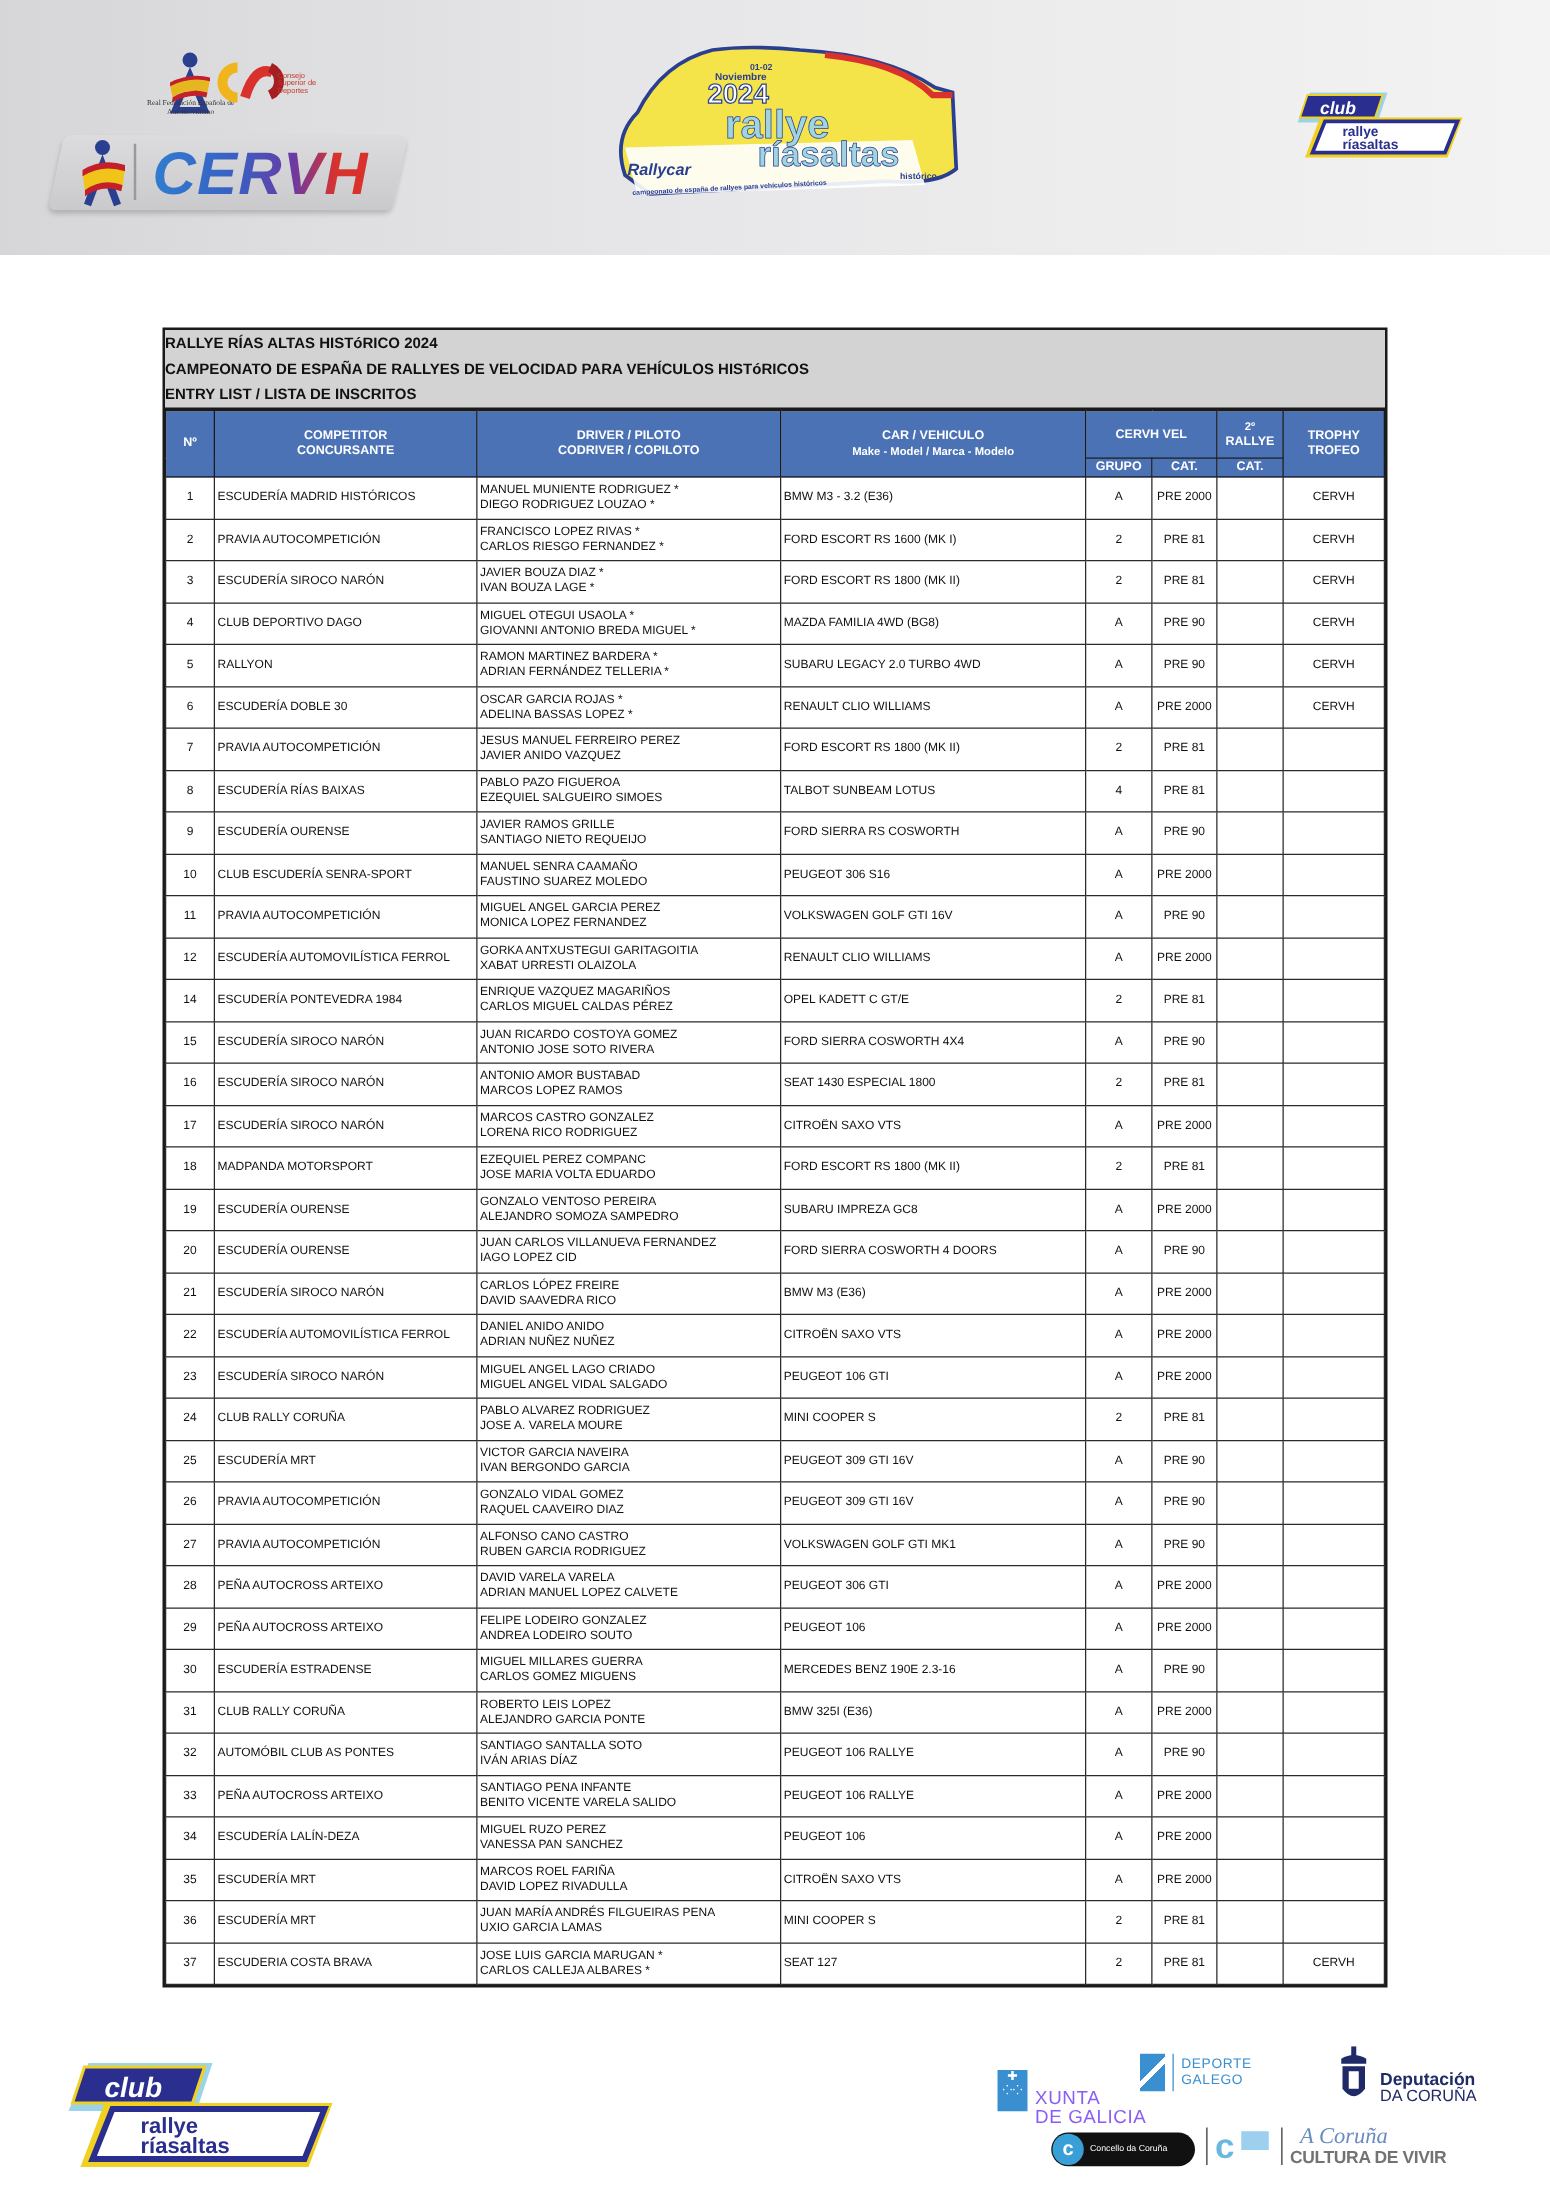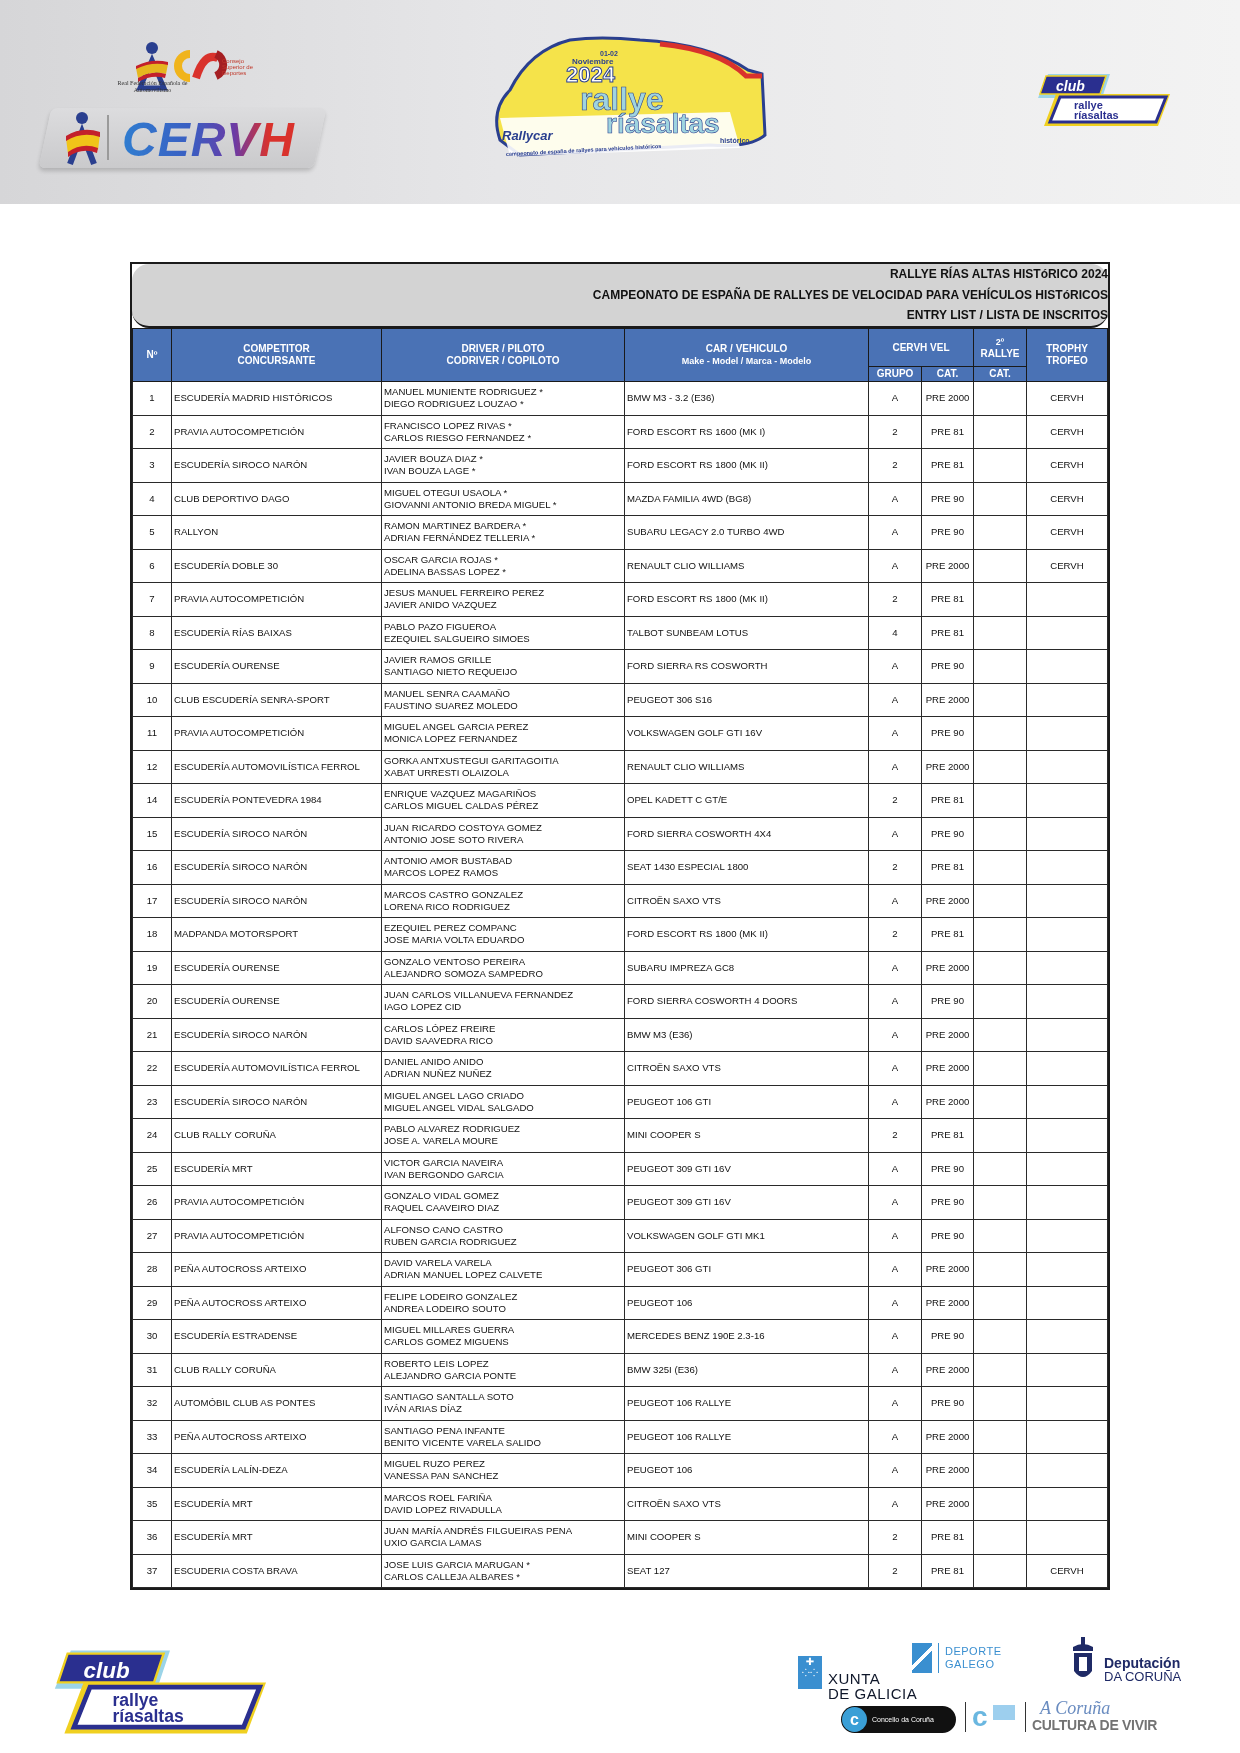--- a/index.html
+++ b/index.html
@@ -12,35 +12,35 @@
   .csd-text { position:absolute; left:222px; top:58px; font-size:6px; color:#c0392b; line-height:6px; }
   .cervh-plate { position:absolute; left:45px; top:108px; width:275px; height:60px; background:linear-gradient(180deg,#dcdcde,#cacacc); transform:skewX(-12deg); border-radius:6px; box-shadow:0 3px 4px rgba(0,0,0,0.18); }
   .cervh-a { position:absolute; left:62px; top:110px; width:40px; height:58px; }
   .cervh-div { position:absolute; left:107px; top:115px; width:2px; height:45px; background:#9a9a9a; }
   .cervh-text { position:absolute; left:122px; top:112px; font-size:48px; font-weight:bold; font-style:italic; letter-spacing:1px; background:linear-gradient(90deg,#2f7dd0 0%,#3a5ec2 40%,#6b3aa5 65%,#d9322c 85%); -webkit-background-clip:text; background-clip:text; color:transparent; }
   
   .rra-logo { position:absolute; left:480px; top:30px; width:300px; height:130px; }
   .club-logo { position:absolute; left:1030px; top:70px; width:150px; height:60px; }
   
   .sheet { position:absolute; left:130px; top:262px; width:980px; border:2px solid #1a1a1a; box-sizing:border-box; }
-  .title-band { background:#d3d3d3; height:62px; border-bottom:2px solid #1a1a1a; text-align:right; font-weight:bold; font-size:12px; color:#111;border-radius:17px; }
+  .title-band { background:#d3d3d3; height:62px; border-bottom:2px solid #1a1a1a; text-align:left; font-weight:bold; font-size:12px; color:#111; }
   .title-band div { height:20.5px; line-height:20.5px; }
   table { border-collapse:collapse; width:100%; table-layout:fixed; }
   th { background:#4a72b5; color:#fff; font-size:10px; font-weight:bold; text-align:center; border:1.5px solid #1a1a1a; padding:0; line-height:12px; }
   th.sub { height:14px; border-top:1px solid #404040; }
   td { border:1.5px solid #2a2a2a; font-size:9.6px; color:#111; height:32.5px; padding:0 0 0 2px; line-height:12px; white-space:nowrap; overflow:hidden; }
   td.c { text-align:center; padding:0; }
   col.n { width:39px; } col.comp { width:210px; } col.drv { width:243px; } col.car { width:244px; }
   col.g { width:53px; } col.cat { width:52px; } col.r2 { width:53px; } col.tr { width:auto; }
   .small { font-size:9px; }
   
   .footer-club { position:absolute; left:42px; top:1642px; width:240px; height:100px; }
   .xunta { position:absolute; left:798px; top:1643px; display:flex; align-items:center; }
   .xunta .mark { width:24px; height:33px; background:#3a8fd0; margin-right:6px; color:#fff; font-size:10px; line-height:11px; text-align:center; }
-  .xunta .txt { color:#0f172a; font-size:15px; line-height:15px; letter-spacing:0.5px;margin-top:28px; }
+  .xunta .txt { color:#8b5cf6; font-size:15px; line-height:15px; letter-spacing:0.5px;margin-top:28px; }
   .deporte { position:absolute; left:912px; top:1643px; display:flex; align-items:center; }
   .deporte .mark { width:20px; height:30px; background:linear-gradient(135deg,#3a8fd0 45%,#fff 45%,#fff 55%,#3a8fd0 55%); margin-right:6px; }
   .deporte .bar { width:1px; height:30px; background:#3a8fd0; margin-right:6px; }
   .deporte .txt { color:#3a8fd0; font-size:11px; line-height:13px; letter-spacing:0.5px; }
   .deputacion { position:absolute; left:1070px; top:1637px; display:flex; align-items:flex-end; }
   .deputacion .mark { width:26px; height:46px; margin-right:8px; }
   .deputacion .t1 { color:#1f2a66; font-weight:bold; font-size:14px; line-height:14px; }
   .deputacion .t2 { color:#1f2a66; font-size:13px; line-height:13px; }
   .concello { position:absolute; left:841px; top:1706px; width:115px; height:27px; background:#111; border-radius:14px; display:flex; align-items:center; }
   .concello .dot { width:25px; height:25px; border-radius:50%; background:#3a9fd6; color:#fff; font-weight:bold; text-align:center; line-height:25px; font-size:16px; margin-left:1px; margin-right:5px; }

